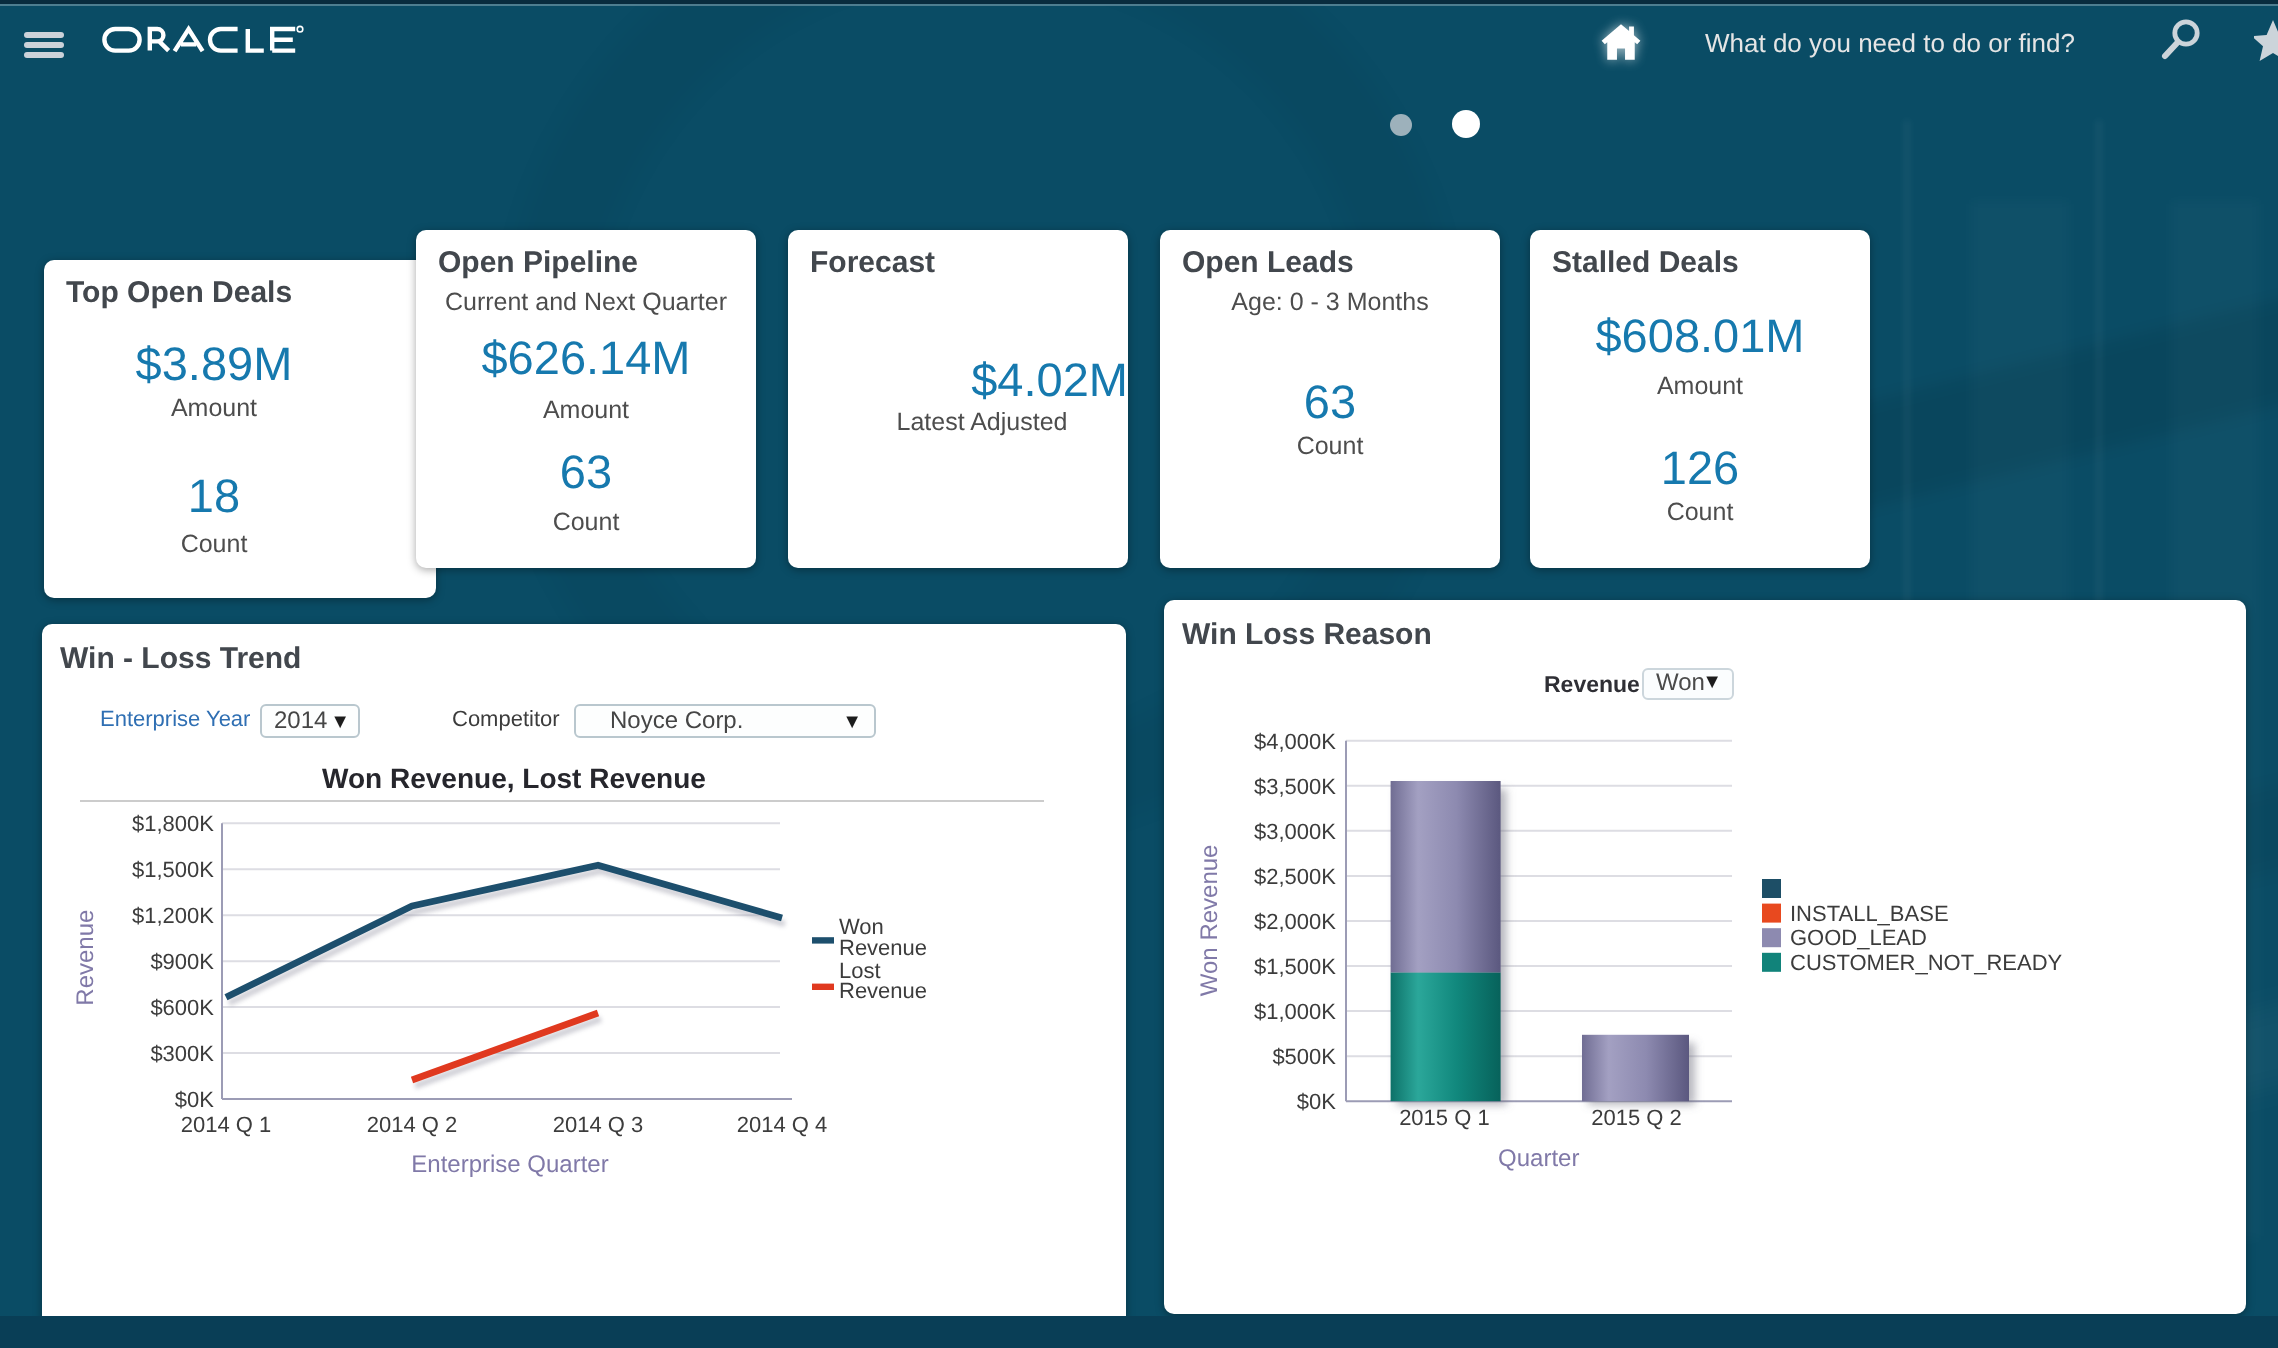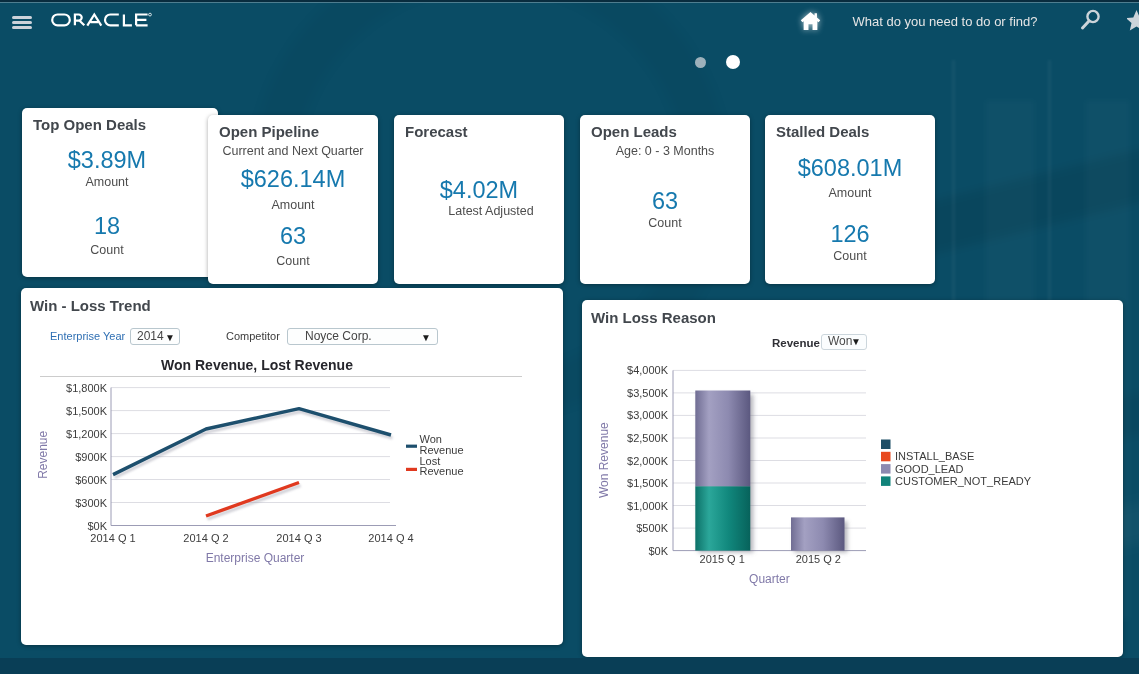--- a/index.html
+++ b/index.html
@@ -57,55 +57,55 @@
   <line x1="10" y1="13" x2="3.5" y2="20" stroke="#ccd4da" stroke-width="3" stroke-linecap="round"></line>
 </svg>
 
 <svg class="abs" style="left:1127px;top:10px;" width="12" height="21" viewBox="0 0 12 21">
   <path fill="#ccd4da" d="M14 0 L17.2 7.5 L24.6 8.1 L19 13.1 L20.7 20.5 L14 16.5 L7.3 20.5 L9 13.1 L3.4 8.1 L10.8 7.5 Z" transform="translate(-4.5,0)"></path>
 </svg>
 
 <div class="abs" style="left:695px;top:57px;width:11px;height:11px;border-radius:50%;background:#9db1bb;"></div>
 <div class="abs" style="left:726px;top:55px;width:14px;height:14px;border-radius:50%;background:#ffffff;"></div>
 
-<div class="card" style="left:22px;top:108px;width:196px;height:169px;">
+<div class="card" style="left:22px;top:130px;width:196px;height:169px;">
   <div class="kpi-title" style="position:absolute;left:11px;top:8px;">Top Open Deals</div>
   <div class="kpi-num" style="position:absolute;left:0;width:170px;top:39px;font-size:23.5px;">$3.89M</div>
   <div class="kpi-lbl" style="position:absolute;left:0;width:170px;top:67px;">Amount</div>
   <div class="kpi-num" style="position:absolute;left:0;width:170px;top:105px;font-size:23.5px;">18</div>
   <div class="kpi-lbl" style="position:absolute;left:0;width:170px;top:135px;">Count</div>
 </div>
 <div class="card" style="left:208px;top:115px;width:170px;height:169px;">
   <div class="kpi-title" style="position:absolute;left:11px;top:8px;">Open Pipeline</div>
   <div class="kpi-lbl" style="position:absolute;left:0;width:170px;top:29px;">Current and Next Quarter</div>
   <div class="kpi-num" style="position:absolute;left:0;width:170px;top:51px;font-size:23.5px;">$626.14M</div>
   <div class="kpi-lbl" style="position:absolute;left:0;width:170px;top:83px;">Amount</div>
   <div class="kpi-num" style="position:absolute;left:0;width:170px;top:108px;font-size:23.5px;">63</div>
   <div class="kpi-lbl" style="position:absolute;left:0;width:170px;top:139px;">Count</div>
 </div>
 <div class="card" style="left:394px;top:115px;width:170px;height:169px;">
   <div class="kpi-title" style="position:absolute;left:11px;top:8px;">Forecast</div>
-  <div class="kpi-num" style="position:absolute;left:0;width:170px;top:62px;font-size:23.5px;">$4.02M</div>
+  <div class="kpi-num" style="position:absolute;left:0;width:170px;top:62px;font-size:23.5px;text-align:right;">$4.02M</div>
   <div class="kpi-lbl" style="position:absolute;left:0;width:170px;top:89px;padding-left:24px;">Latest Adjusted</div>
 </div>
 <div class="card" style="left:580px;top:115px;width:170px;height:169px;">
   <div class="kpi-title" style="position:absolute;left:11px;top:8px;">Open Leads</div>
   <div class="kpi-lbl" style="position:absolute;left:0;width:170px;top:29px;">Age: 0 - 3 Months</div>
   <div class="kpi-num" style="position:absolute;left:0;width:170px;top:73px;font-size:23.5px;">63</div>
   <div class="kpi-lbl" style="position:absolute;left:0;width:170px;top:101px;">Count</div>
 </div>
 <div class="card" style="left:765px;top:115px;width:170px;height:169px;">
   <div class="kpi-title" style="position:absolute;left:11px;top:8px;">Stalled Deals</div>
   <div class="kpi-num" style="position:absolute;left:0;width:170px;top:40px;font-size:23.5px;">$608.01M</div>
   <div class="kpi-lbl" style="position:absolute;left:0;width:170px;top:71px;">Amount</div>
   <div class="kpi-num" style="position:absolute;left:0;width:170px;top:106px;font-size:23.5px;">126</div>
   <div class="kpi-lbl" style="position:absolute;left:0;width:170px;top:134px;">Count</div>
 </div>
 
-<div class="card" style="left:21px;top:288px;width:542px;height:357px;">
+<div class="card" style="left:21px;top:312px;width:542px;height:357px;">
   <div style="position:absolute;left:9px;top:9px;font-size:15px;font-weight:bold;color:#42474d;">Win - Loss Trend</div>
   <div style="position:absolute;left:29px;top:42px;font-size:11px;color:#2f6fb3;">Enterprise Year</div>
   <div style="position:absolute;left:109px;top:40px;width:50px;height:17px;background:#fdfefe;border:1px solid #b9c7ce;border-radius:3px;font-size:12px;color:#454545;line-height:15px;padding-left:6px;">2014<span style="position:absolute;right:4px;top:0.5px;font-size:10px;color:#1c1c1c;">▼</span></div>
   <div style="position:absolute;left:205px;top:42px;font-size:11px;color:#3c3c3c;">Competitor</div>
   <div style="position:absolute;left:266px;top:40px;width:151px;height:17px;background:#fdfefe;border:1px solid #b9c7ce;border-radius:3px;font-size:12px;color:#454545;line-height:15px;padding-left:17px;">Noyce Corp.<span style="position:absolute;right:6px;top:0.5px;font-size:10px;color:#1c1c1c;">▼</span></div>
   <svg style="position:absolute;left:0;top:60px;" width="542" height="297" viewBox="0 0 542 297">
     <text x="236" y="22" font-size="14" font-weight="bold" fill="#26262c" text-anchor="middle">Won Revenue, Lost Revenue</text>
     <line x1="19" y1="28.5" x2="501" y2="28.5" stroke="#cccccc" stroke-width="1"></line>
 
     <line x1="90" y1="154.5" x2="369" y2="154.5" stroke="#dddde3"></line>

